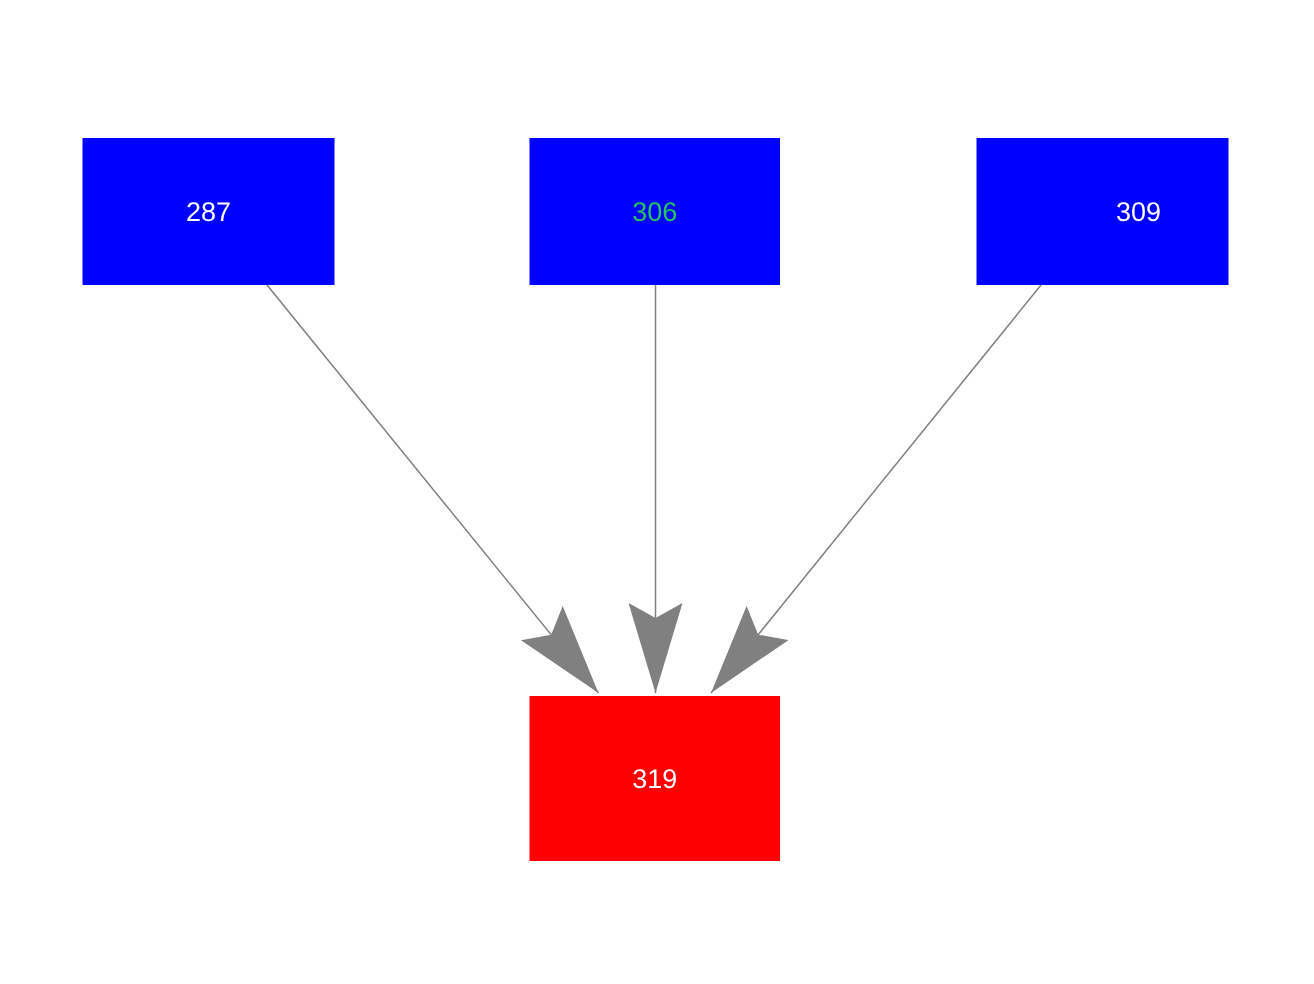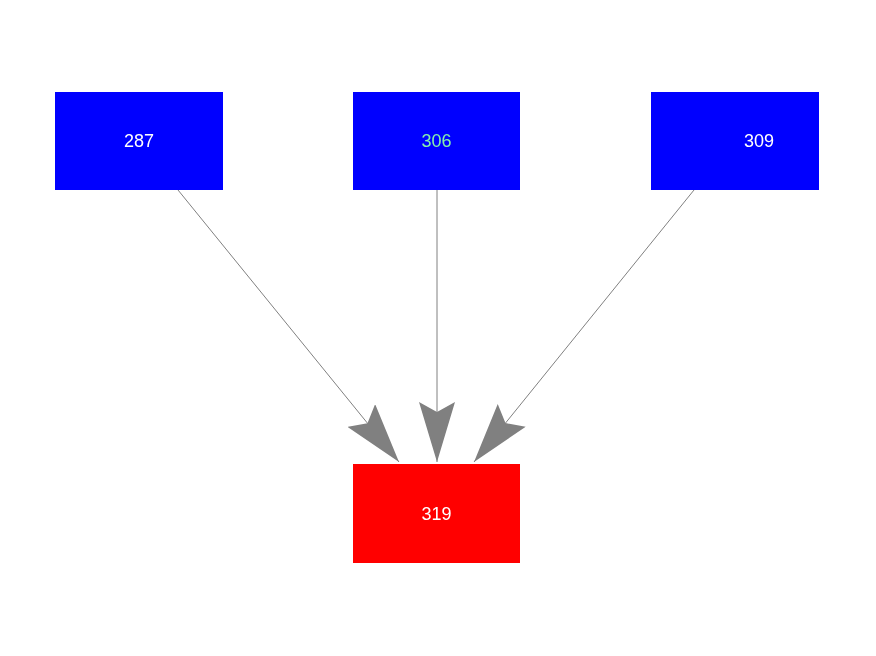--- a/index.html
+++ b/index.html
@@ -53,22 +53,22 @@
         <line x1="178" y1="190" x2="399" y2="462" stroke="#808080" stroke-width="1" marker-end="url(#dart)"></line>
         <line x1="437" y1="190" x2="437" y2="462" stroke="#808080" stroke-width="1" marker-end="url(#dart)"></line>
         <line x1="694" y1="190" x2="474" y2="462" stroke="#808080" stroke-width="1" marker-end="url(#dart)"></line>
       </g>
   </svg>
   <div id="nodes">
       <div class="node" style="left: 55px; top: 92px; width: 168px; height: 98px; background: rgb(0, 0, 255);">
         <span class="node-label" style="color: rgb(255, 255, 255);">287</span>
       </div>
       <div class="node" style="left: 353px; top: 92px; width: 167px; height: 98px; background: rgb(0, 0, 255);">
-        <span class="node-label" style="color: #86efac;">306</span>
+        <span class="node-label" style="color: #22c55e;">306</span>
       </div>
       <div class="node" style="left: 651px; top: 92px; width: 168px; height: 98px; background: rgb(0, 0, 255); padding-left: 48px;">
         <span class="node-label" style="color: rgb(255, 255, 255);">309</span>
       </div>
-      <div class="node" style="left: 353px; top: 464px; width: 167px; height: 99px; background: rgb(255, 0, 0);">
+      <div class="node" style="left: 353px; top: 464px; width: 167px; height: 110px; background: rgb(255, 0, 0);">
         <span class="node-label" style="color: rgb(255, 255, 255);">319</span>
       </div>
     </div>
 </div>
 
 </body></html>

